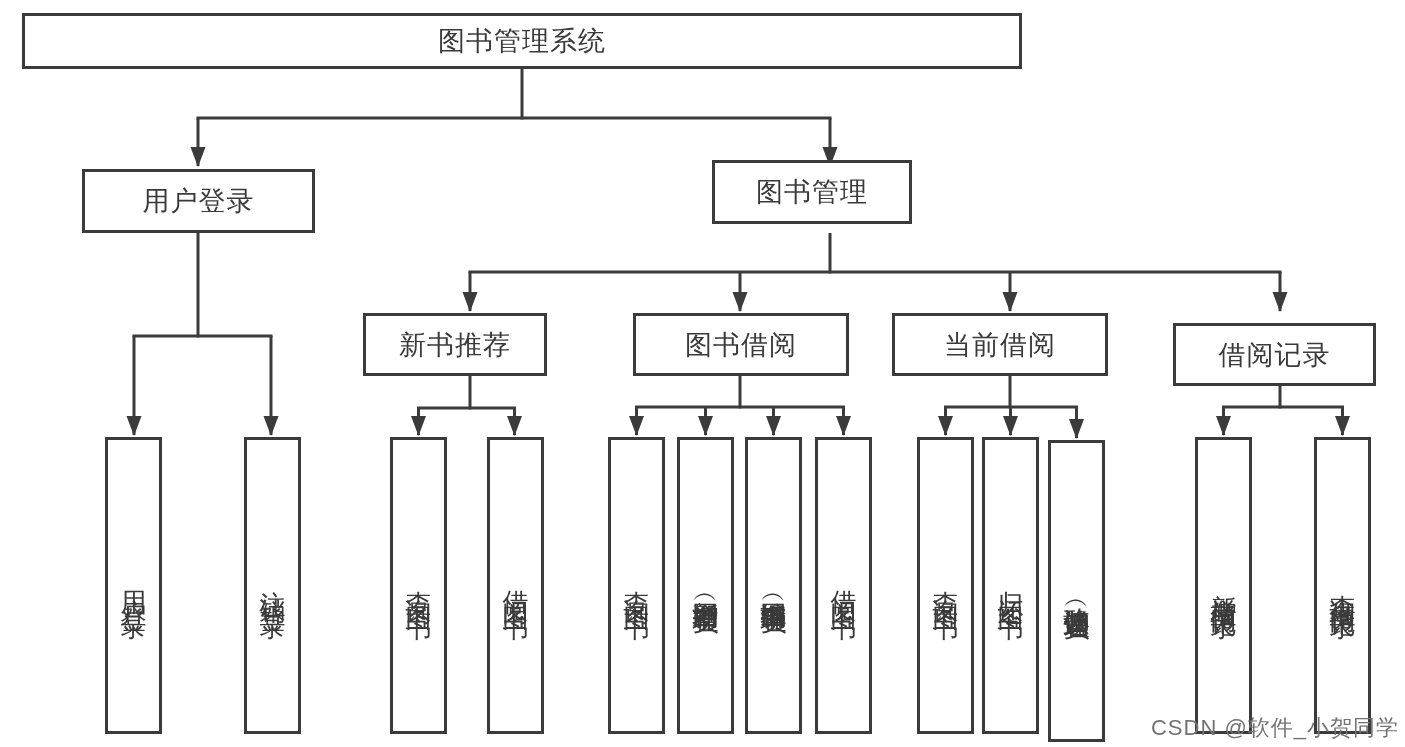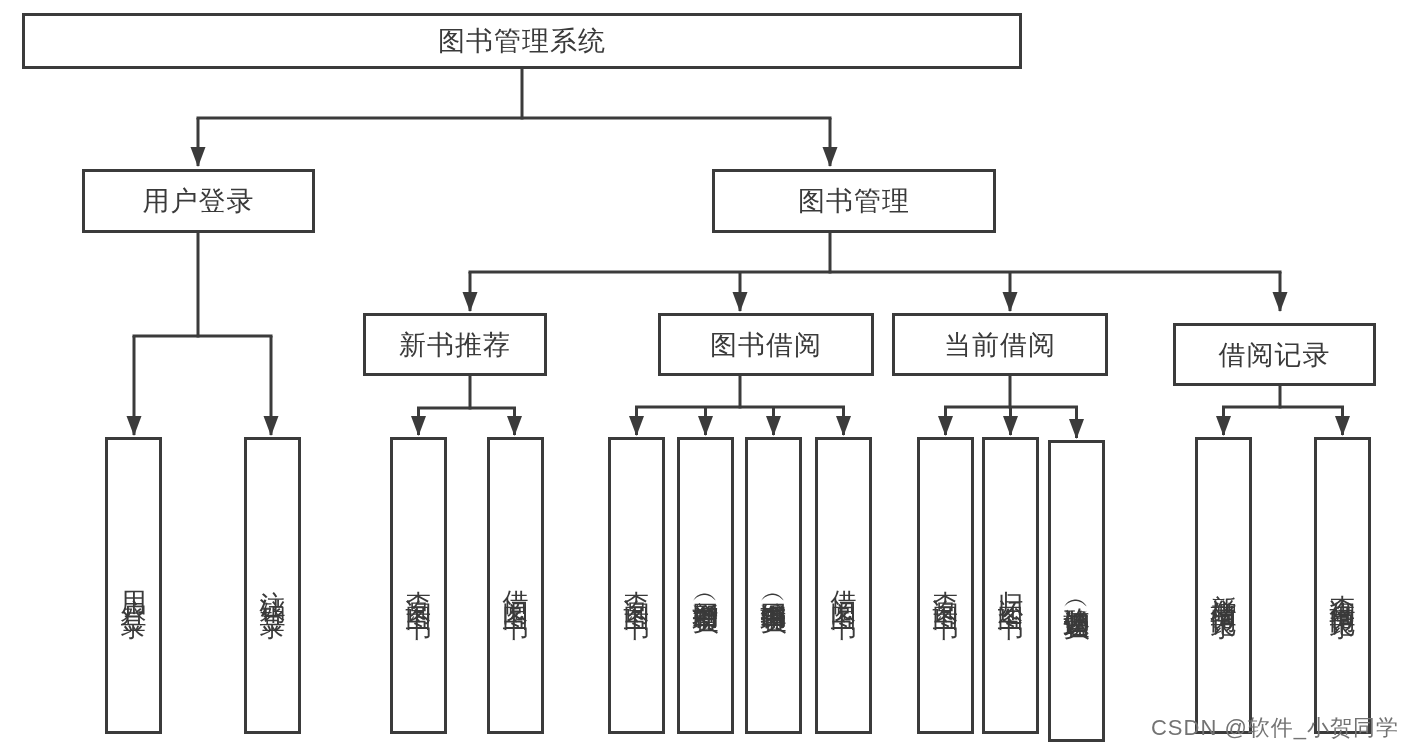--- a/index.html
+++ b/index.html
@@ -53,23 +53,23 @@
     line-height: 51px;
     font-size: 26px;
   }
   .v-short { letter-spacing: 8px; }
   .v-med   { letter-spacing: 4px; }
   .v-long  { letter-spacing: 1px; }
 
   
   #n-root      { left: 22px;  top: 13px;  width: 1000px; height: 56px; }
   #n-userlogin { left: 82px;  top: 169px; width: 233px;  height: 64px; }
-  #n-bookmgmt  { left: 712px; top: 169px; width: 284px;  height: 64px; }
+  #n-bookmgmt  { left: 712px; top: 160px; width: 200px;  height: 64px; }
   #n-mod-0     { left: 363px; top: 313px; width: 184px;  height: 63px; }
-  #n-mod-1     { left: 633px; top: 313px; width: 216px;  height: 63px; margin-left: 25px; }
+  #n-mod-1     { left: 633px; top: 313px; width: 216px;  height: 63px; }
   #n-mod-2     { left: 892px; top: 313px; width: 216px;  height: 63px; }
   #n-mod-3     { left: 1173px;top: 323px; width: 203px;  height: 63px; }
 
   #l-ul-0 { left: 105px; }
   #l-ul-1 { left: 244px; }
   #l-nb-0 { left: 390px; }
   #l-nb-1 { left: 487px; }
   #l-bb-0 { left: 608px; }
   #l-bb-1 { left: 677px; }
   #l-bb-2 { left: 745px; }

